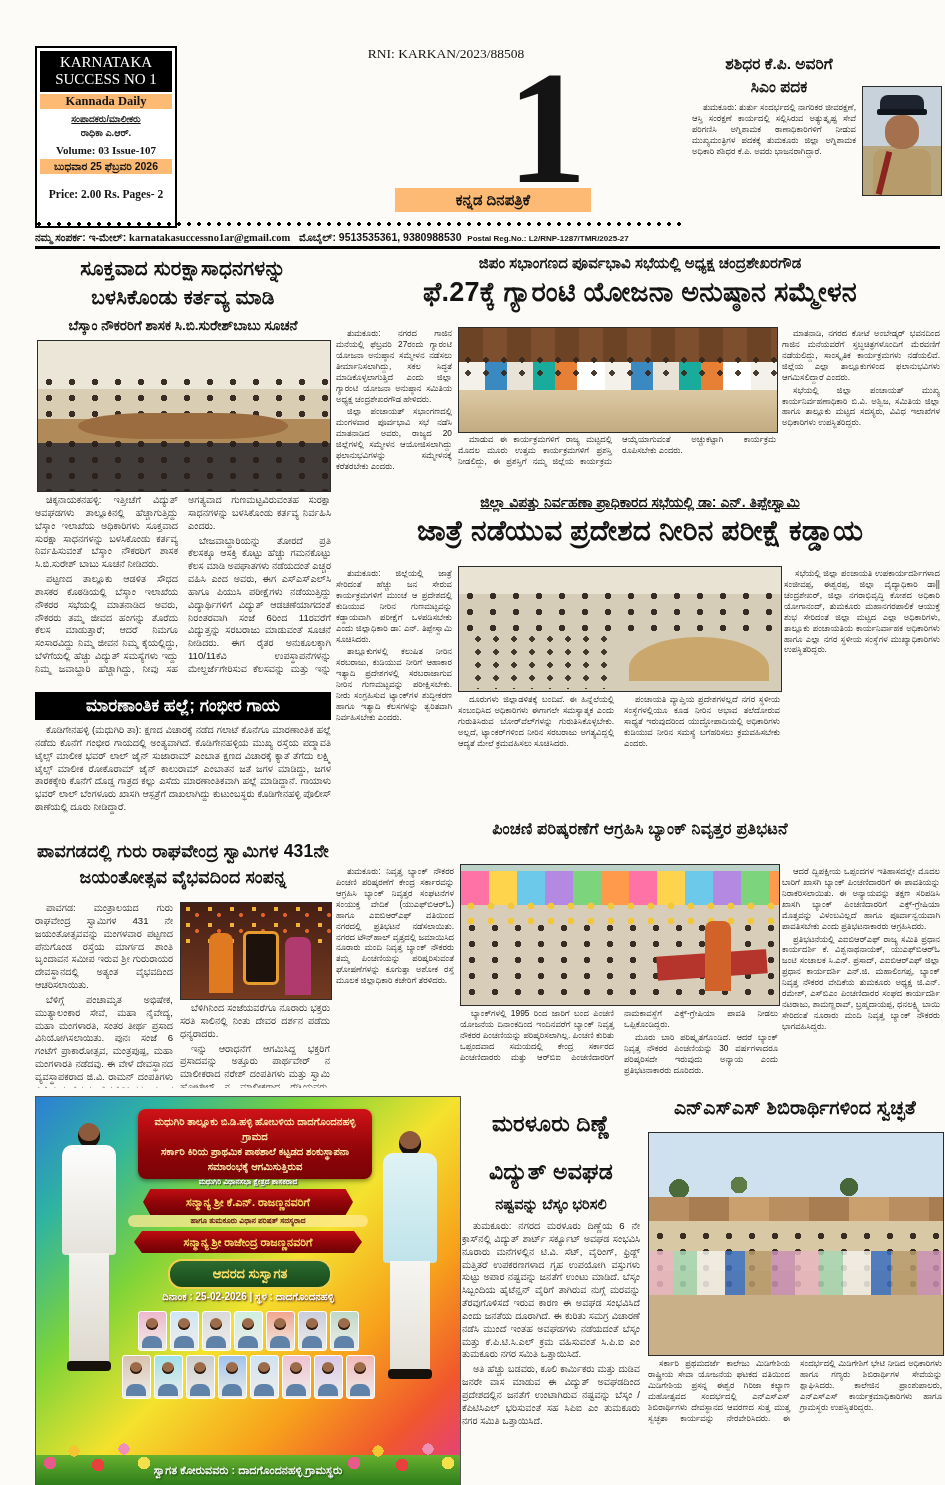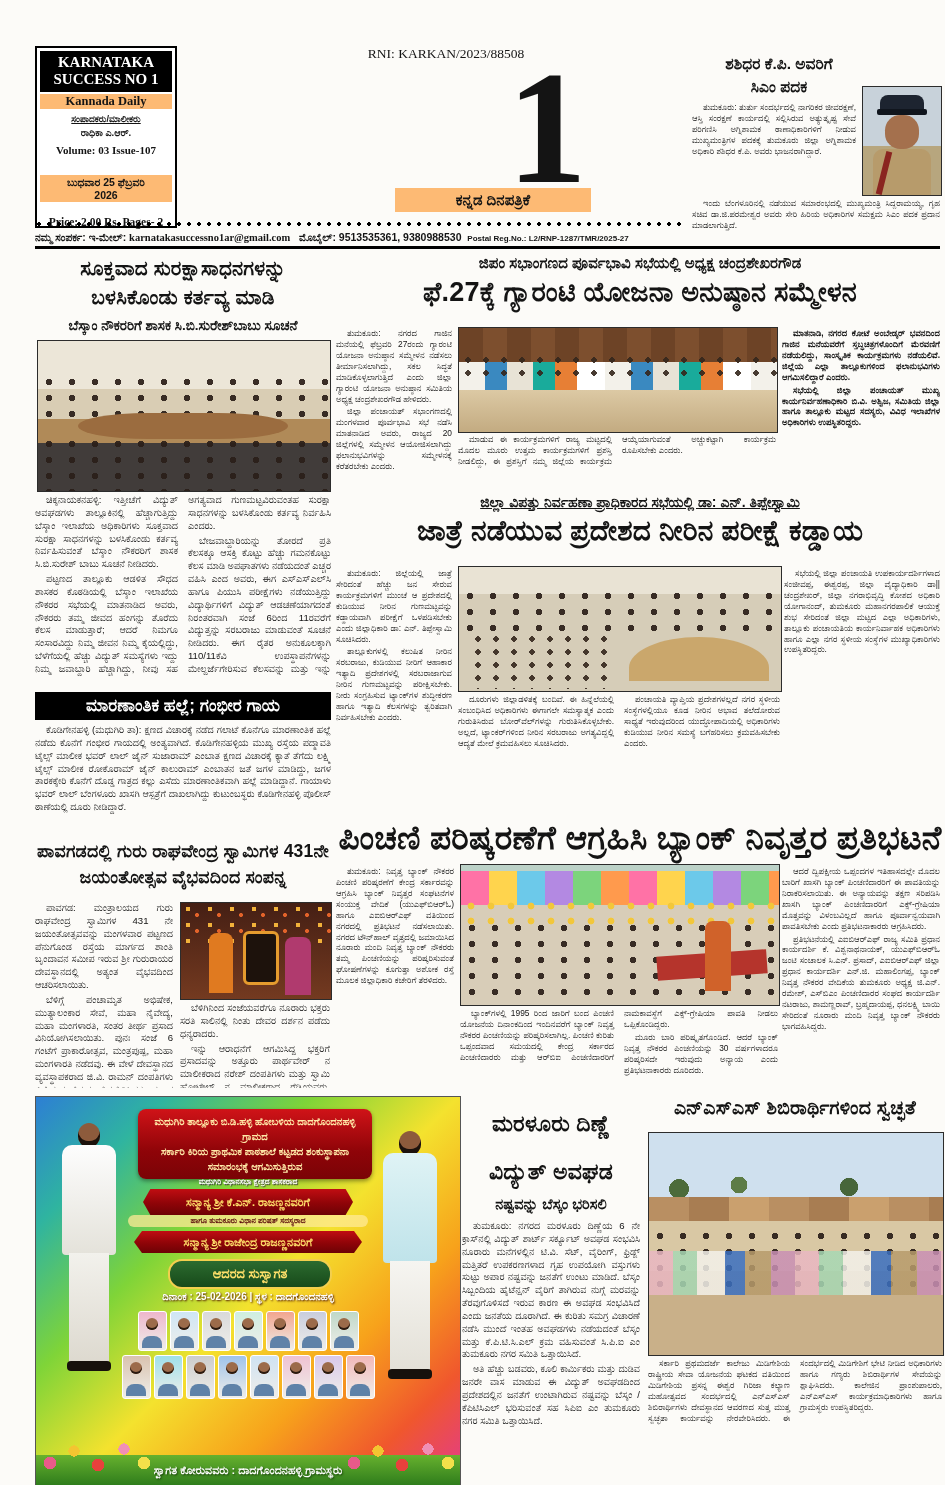--- a/index.html
+++ b/index.html
@@ -11,21 +11,21 @@
   p{margin:0 0 2px 0;text-indent:11px;}
   .bodytxt{font-size:9.6px;line-height:1.34;overflow:hidden;}
   .small{font-size:8.4px;line-height:1.3;}
   .cols2{column-count:2;column-gap:10px;}
   .kick{font-weight:800;}
   .hl{font-weight:900;letter-spacing:.2px;line-height:1.08;}
   .rule{background:#000;}
   
   .infobox{border:2px solid #000;background:#fff;padding:3px;box-sizing:border-box;}
   .blackbar{background:#000;color:#fff;font-family:"Liberation Serif","DejaVu Serif",serif;
-            font-weight:700;font-size:15px;line-height:1.15;text-align:center;padding:3px 0;}
+            font-weight:400;font-size:15px;line-height:1.15;text-align:center;padding:3px 0;}
   .graybar{background:#fdba74;font-weight:700;text-align:center;}
   .masttitle{font-weight:900;line-height:.98;letter-spacing:1px;
              text-shadow:2px 2px 0 #fff,3px 3px 0 #777;}
   .bignum{font-weight:900;font-family:"Liberation Serif","DejaVu Serif",serif;}
   .dots{background-image:radial-gradient(circle 2.1px at 4px 4px,#000 97%,transparent);
         background-size:10px 8px;height:8px;}
   
   .ph{position:absolute;border:1px solid #2c2c2c;overflow:hidden;background:#d8d2c4;}
   .ph>div{position:absolute;}
   .heads{background-image:radial-gradient(circle 5.5px at 11px 7px,rgba(42,30,24,.92) 62%,transparent 64%);
@@ -72,21 +72,21 @@
 
   <div class="abs infobox" style="left:35px;top:46px;width:142px;height:182px;">
     <div class="blackbar">
       <div>KARNATAKA</div>
       <div>SUCCESS NO 1</div>
     </div>
     <div class="graybar" style="font-family:'Liberation Serif','DejaVu Serif',serif;font-size:12.5px;margin-top:2px;">Kannada Daily</div>
     <div class="ctr" style="font-size:9px;font-weight:700;text-decoration:underline;margin-top:5px;">ಸಂಪಾದಕರು/ಮಾಲೀಕರು</div>
     <div class="ctr" style="font-size:9.5px;font-weight:700;margin-top:2px;">ರಾಧಿಕಾ ಎ.ಆರ್.</div>
     <div class="ctr" style="font-family:'Liberation Serif','DejaVu Serif',serif;font-size:11px;font-weight:700;margin-top:5px;">Volume: 03  Issue-107</div>
-    <div class="graybar" style="font-size:10.5px;margin-top:19px;padding:1px 16px;">ಬುಧವಾರ 25 ಫೆಬ್ರವರಿ 2026</div>
+    <div class="graybar" style="font-size:10.5px;margin-top:3px;padding:1px 4px;">ಬುಧವಾರ 25 ಫೆಬ್ರವರಿ 2026</div>
     <div class="ctr" style="font-family:'Liberation Serif','DejaVu Serif',serif;font-size:11.5px;font-weight:700;margin-top:14px;">Price:  2.00 Rs.   Pages- 2</div>
   </div>
 
   <div class="abs ctr" style="left:276px;top:46px;width:340px;font-family:'Liberation Serif','DejaVu Serif',serif;font-weight:400;font-size:13.5px;">RNI: KARKAN/2023/88508</div>
 
   <div class="abs bignum" style="left:492px;top:48px;width:110px;font-size:160px;line-height:1;text-align:center;">1</div>
 
   <div class="abs graybar" style="left:395px;top:188px;width:196px;font-size:15px;padding:3px 0;">ಕನ್ನಡ ದಿನಪತ್ರಿಕೆ</div>
 
   <div class="abs ctr" style="left:694px;top:52px;width:170px;font-weight:900;font-size:15.5px;line-height:1.5;">
@@ -95,23 +95,20 @@
   </div>
   <div class="ph" style="left:862px;top:86px;width:78px;height:108px;background:linear-gradient(180deg,#c8d2da 0 55%,#b7a67e 55% 100%);">
     <div style="left:17px;top:8px;width:44px;height:16px;background:#1d2430;border-radius:8px 8px 2px 2px;"></div>
     <div style="left:14px;top:22px;width:50px;height:6px;background:#10151d;border-radius:2px;"></div>
     <div style="left:22px;top:28px;width:34px;height:34px;background:#a4704d;border-radius:45%;"></div>
     <div style="left:10px;top:62px;width:58px;height:46px;background:#b79b6b;border-radius:10px 10px 0 0;"></div>
     <div style="left:18px;top:64px;width:6px;height:44px;background:#8a2520;transform:rotate(14deg);"></div>
   </div>
   <div class="abs bodytxt small jst" style="left:692px;top:102px;width:164px;height:96px;">
     <p>ತುಮಕೂರು: ತುರ್ತು ಸಂದರ್ಭದಲ್ಲಿ ನಾಗರಿಕರ ಜೀವರಕ್ಷಣೆ, ಆಸ್ತಿ ಸಂರಕ್ಷಣೆ ಕಾರ್ಯದಲ್ಲಿ ಸಲ್ಲಿಸಿರುವ ಅತ್ಯುತ್ಕೃಷ್ಟ ಸೇವೆ ಪರಿಗಣಿಸಿ ಅಗ್ನಿಶಾಮಕ ಠಾಣಾಧಿಕಾರಿಗಳಿಗೆ ನೀಡುವ ಮುಖ್ಯಮಂತ್ರಿಗಳ ಪದಕಕ್ಕೆ ತುಮಕೂರು ಜಿಲ್ಲಾ ಅಗ್ನಿಶಾಮಕ ಅಧಿಕಾರಿ ಶಶಿಧರ ಕೆ.ಪಿ. ಅವರು ಭಾಜನರಾಗಿದ್ದಾರೆ.</p>
-  </div>
-  <div class="abs bodytxt small jst" style="left:692px;top:198px;width:248px;height:46px;">
-    <p>ಇಂದು ಬೆಂಗಳೂರಿನಲ್ಲಿ ನಡೆಯುವ ಸಮಾರಂಭದಲ್ಲಿ ಮುಖ್ಯಮಂತ್ರಿ ಸಿದ್ದರಾಮಯ್ಯ, ಗೃಹ ಸಚಿವ ಡಾ.ಜಿ.ಪರಮೇಶ್ವರ ಅವರು ಸೇರಿ ಹಿರಿಯ ಅಧಿಕಾರಿಗಳ ಸಮಕ್ಷಮ ಸಿಎಂ ಪದಕ ಪ್ರದಾನ ಮಾಡಲಾಗುತ್ತಿದೆ.</p>
   </div>
 
   <div class="abs dots" style="left:35px;top:220px;width:650px;"></div>
   <div class="abs" style="left:35px;top:231px;width:650px;font-size:10.5px;font-weight:700;white-space:nowrap;">
     <span>ನಮ್ಮ ಸಂಪರ್ಕ:  ಇ-ಮೇಲ್:</span>
     <span style="font-family:'Liberation Serif','DejaVu Serif',serif;">karnatakasuccessno1ar@gmail.com</span>
     &nbsp;&nbsp;<span>ಮೊಬೈಲ್:</span>
     <span>9513535361, 9380988530</span>
     &nbsp;<span style="font-size:8px;">Postal Reg.No.: L2/RNP-1287/TMR/2025-27</span>
   </div>
@@ -159,21 +156,21 @@
     <p>ಜಿಲ್ಲಾ ಪಂಚಾಯತ್ ಸಭಾಂಗಣದಲ್ಲಿ ಮಂಗಳವಾರ ಪೂರ್ವಭಾವಿ ಸಭೆ ನಡೆಸಿ ಮಾತನಾಡಿದ ಅವರು, ರಾಜ್ಯದ 20 ಜಿಲ್ಲೆಗಳಲ್ಲಿ ಸಮ್ಮೇಳನ ಆಯೋಜಿಸಲಾಗಿದ್ದು ಫಲಾನುಭವಿಗಳನ್ನು ಸಮ್ಮೇಳನಕ್ಕೆ ಕರೆತರಬೇಕು ಎಂದರು.</p>
   </div>
   <div class="ph" style="left:458px;top:327px;width:318px;height:104px;background:repeating-linear-gradient(90deg,#6d4326 0 24px,#7d4f2e 24px 48px);">
     <div style="left:0;top:34px;width:100%;height:28px;" class="shirts"></div>
     <div style="left:0;top:26px;width:100%;height:22px;" class="heads2"></div>
     <div style="left:0;top:62px;width:100%;height:42px;background:linear-gradient(180deg,#dcc9a4,#c3ab81);"></div>
   </div>
   <div class="abs bodytxt jst small cols2" style="left:458px;top:434px;width:318px;height:56px;">
     <p>ಮಾಡುವ ಈ ಕಾರ್ಯಕ್ರಮಗಳಿಗೆ ರಾಜ್ಯ ಮಟ್ಟದಲ್ಲಿ ಮೊದಲ ಮೂರು ಉತ್ತಮ ಕಾರ್ಯಕ್ರಮಗಳಿಗೆ ಪ್ರಶಸ್ತಿ ನೀಡಲಿದ್ದು, ಈ ಪ್ರಶಸ್ತಿಗೆ ನಮ್ಮ ಜಿಲ್ಲೆಯ ಕಾರ್ಯಕ್ರಮ ಆಯ್ಕೆಯಾಗುವಂತೆ ಅಚ್ಚುಕಟ್ಟಾಗಿ ಕಾರ್ಯಕ್ರಮ ರೂಪಿಸಬೇಕು ಎಂದರು.</p>
   </div>
-  <div class="abs bodytxt jst small" style="left:782px;top:328px;width:158px;height:162px;font-weight:bold;">
+  <div class="abs bodytxt jst small" style="left:782px;top:328px;width:158px;height:162px;">
     <p>ಮಾತನಾಡಿ, ನಗರದ ಕೋಟೆ ಅಂಬೇಡ್ಕರ್ ಭವನದಿಂದ ಗಾಜಿನ ಮನೆಯವರೆಗೆ ಸ್ತಬ್ಧಚಿತ್ರಗಳೊಂದಿಗೆ ಮೆರವಣಿಗೆ ನಡೆಯಲಿದ್ದು, ಸಾಂಸ್ಕೃತಿಕ ಕಾರ್ಯಕ್ರಮಗಳು ನಡೆಯಲಿವೆ. ಜಿಲ್ಲೆಯ ಎಲ್ಲಾ ತಾಲ್ಲೂಕುಗಳಿಂದ ಫಲಾನುಭವಿಗಳು ಆಗಮಿಸಲಿದ್ದಾರೆ ಎಂದರು.</p>
     <p>ಸಭೆಯಲ್ಲಿ ಜಿಲ್ಲಾ ಪಂಚಾಯತ್ ಮುಖ್ಯ ಕಾರ್ಯನಿರ್ವಹಣಾಧಿಕಾರಿ ಬಿ.ವಿ. ಅಶ್ವಿಜ, ಸಮಿತಿಯ ಜಿಲ್ಲಾ ಹಾಗೂ ತಾಲ್ಲೂಕು ಮಟ್ಟದ ಸದಸ್ಯರು, ವಿವಿಧ ಇಲಾಖೆಗಳ ಅಧಿಕಾರಿಗಳು ಉಪಸ್ಥಿತರಿದ್ದರು.</p>
   </div>
 
   <div class="abs kick ctr" style="left:340px;top:494px;width:600px;font-size:14px;text-decoration:underline;">ಜಿಲ್ಲಾ ವಿಪತ್ತು ನಿರ್ವಹಣಾ ಪ್ರಾಧಿಕಾರದ ಸಭೆಯಲ್ಲಿ ಡಾ: ಎನ್. ತಿಪ್ಪೇಸ್ವಾಮಿ</div>
   <div class="abs hl ctr" style="left:335px;top:516px;width:610px;font-size:28px;">ಜಾತ್ರೆ ನಡೆಯುವ ಪ್ರದೇಶದ ನೀರಿನ ಪರೀಕ್ಷೆ ಕಡ್ಡಾಯ</div>
   <div class="abs bodytxt jst small" style="left:336px;top:568px;width:116px;height:248px;">
     <p>ತುಮಕೂರು: ಜಿಲ್ಲೆಯಲ್ಲಿ ಜಾತ್ರೆ ಸೇರಿದಂತೆ ಹೆಚ್ಚು ಜನ ಸೇರುವ ಕಾರ್ಯಕ್ರಮಗಳಿಗೆ ಮುಂಚೆ ಆ ಪ್ರದೇಶದಲ್ಲಿ ಕುಡಿಯುವ ನೀರಿನ ಗುಣಮಟ್ಟವನ್ನು ಕಡ್ಡಾಯವಾಗಿ ಪರೀಕ್ಷೆಗೆ ಒಳಪಡಿಸಬೇಕು ಎಂದು ಜಿಲ್ಲಾಧಿಕಾರಿ ಡಾ: ಎನ್. ತಿಪ್ಪೇಸ್ವಾಮಿ ಸೂಚಿಸಿದರು.</p>
     <p>ತಾಲ್ಲೂಕುಗಳಲ್ಲಿ ಕಲುಷಿತ ನೀರಿನ ಸರಬರಾಜು, ಕುಡಿಯುವ ನೀರಿಗೆ ಆಹಾಕಾರ ಇತ್ಯಾದಿ ಪ್ರದೇಶಗಳಲ್ಲಿ ಸರಬರಾಜಾಗುವ ನೀರಿನ ಗುಣಮಟ್ಟವನ್ನು ಪರೀಕ್ಷಿಸಬೇಕು. ನೀರು ಸಂಗ್ರಹಿಸುವ ಟ್ಯಾಂಕ್‌ಗಳ ಶುದ್ಧೀಕರಣ ಹಾಗೂ ಇತ್ಯಾದಿ ಕೆಲಸಗಳನ್ನು ತ್ವರಿತವಾಗಿ ನಿರ್ವಹಿಸಬೇಕು ಎಂದರು.</p>
   </div>
@@ -183,21 +180,21 @@
     <div style="left:10px;top:66px;width:150px;height:56px;" class="heads2"></div>
   </div>
   <div class="abs bodytxt jst small cols2" style="left:458px;top:694px;width:322px;height:122px;">
     <p>ದೂರುಗಳು ಜಿಲ್ಲಾಡಳಿತಕ್ಕೆ ಬಂದಿವೆ. ಈ ಹಿನ್ನೆಲೆಯಲ್ಲಿ ಸಂಬಂಧಿಸಿದ ಅಧಿಕಾರಿಗಳು ಈಗಾಗಲೇ ಸಮಸ್ಯಾತ್ಮಕ ಎಂದು ಗುರುತಿಸಿರುವ ಬೋರ್‌ವೆಲ್‌ಗಳನ್ನು ಗುರುತಿಸಿಕೊಳ್ಳಬೇಕು. ಅಲ್ಲದೆ, ಟ್ಯಾಂಕರ್‌ಗಳಿಂದ ನೀರಿನ ಸರಬರಾಜು ಅಗತ್ಯವಿದ್ದಲ್ಲಿ ಆದ್ಯತೆ ಮೇಲೆ ಕ್ರಮವಹಿಸಲು ಸೂಚಿಸಿದರು.</p>
     <p>ಪಂಚಾಯತಿ ವ್ಯಾಪ್ತಿಯ ಪ್ರದೇಶಗಳಲ್ಲದೆ ನಗರ ಸ್ಥಳೀಯ ಸಂಸ್ಥೆಗಳಲ್ಲಿಯೂ ಕೂಡ ನೀರಿನ ಅಭಾವ ತಲೆದೋರುವ ಸಾಧ್ಯತೆ ಇರುವುದರಿಂದ ಯುದ್ಧೋಪಾದಿಯಲ್ಲಿ ಅಧಿಕಾರಿಗಳು ಕುಡಿಯುವ ನೀರಿನ ಸಮಸ್ಯೆ ಬಗೆಹರಿಸಲು ಕ್ರಮವಹಿಸಬೇಕು ಎಂದರು.</p>
   </div>
   <div class="abs bodytxt jst small" style="left:784px;top:568px;width:156px;height:248px;">
     <p>ಸಭೆಯಲ್ಲಿ ಜಿಲ್ಲಾ ಪಂಚಾಯತಿ ಉಪಕಾರ್ಯದರ್ಶಿಗಳಾದ ಸಂಜೀವಪ್ಪ, ಈಶ್ವರಪ್ಪ, ಜಿಲ್ಲಾ ವೈದ್ಯಾಧಿಕಾರಿ ಡಾ|| ಚಂದ್ರಶೇಖರ್, ಜಿಲ್ಲಾ ನಗರಾಭಿವೃದ್ಧಿ ಕೋಶದ ಅಧಿಕಾರಿ ಯೋಗಾನಂದ್, ತುಮಕೂರು ಮಹಾನಗರಪಾಲಿಕೆ ಆಯುಕ್ತೆ ಶುಭ ಸೇರಿದಂತೆ ಜಿಲ್ಲಾ ಮಟ್ಟದ ಎಲ್ಲಾ ಅಧಿಕಾರಿಗಳು, ತಾಲ್ಲೂಕು ಪಂಚಾಯತಿಯ ಕಾರ್ಯನಿರ್ವಾಹಕ ಅಧಿಕಾರಿಗಳು ಹಾಗೂ ಎಲ್ಲಾ ನಗರ ಸ್ಥಳೀಯ ಸಂಸ್ಥೆಗಳ ಮುಖ್ಯಾಧಿಕಾರಿಗಳು ಉಪಸ್ಥಿತರಿದ್ದರು.</p>
   </div>
 
-  <div class="abs hl ctr" style="left:335px;top:820px;width:610px;font-size:33px;">ಪಿಂಚಣಿ ಪರಿಷ್ಕರಣೆಗೆ ಆಗ್ರಹಿಸಿ ಬ್ಯಾಂಕ್ ನಿವೃತ್ತರ ಪ್ರತಿಭಟನೆ</div>
+  <div class="abs hl ctr" style="left:335px;top:820px;width:610px;font-size:16px;">ಪಿಂಚಣಿ ಪರಿಷ್ಕರಣೆಗೆ ಆಗ್ರಹಿಸಿ ಬ್ಯಾಂಕ್ ನಿವೃತ್ತರ ಪ್ರತಿಭಟನೆ</div>
   <div class="abs bodytxt jst small" style="left:336px;top:866px;width:118px;height:224px;">
     <p>ತುಮಕೂರು: ನಿವೃತ್ತ ಬ್ಯಾಂಕ್ ನೌಕರರ ಪಿಂಚಣಿ ಪರಿಷ್ಕರಣೆಗೆ ಕೇಂದ್ರ ಸರ್ಕಾರವನ್ನು ಆಗ್ರಹಿಸಿ ಬ್ಯಾಂಕ್ ನಿವೃತ್ತರ ಸಂಘಟನೆಗಳ ಸಂಯುಕ್ತ ವೇದಿಕೆ (ಯುಎಫ್‌ಬಿಆರ್‌ಓ) ಹಾಗೂ ಎಐಬಿಆರ್‌ಎಫ್ ವತಿಯಿಂದ ನಗರದಲ್ಲಿ ಪ್ರತಿಭಟನೆ ನಡೆಸಲಾಯಿತು. ನಗರದ ಟೌನ್‌ಹಾಲ್ ವೃತ್ತದಲ್ಲಿ ಜಮಾಯಿಸಿದ ನೂರಾರು ಮಂದಿ ನಿವೃತ್ತ ಬ್ಯಾಂಕ್ ನೌಕರರು ತಮ್ಮ ಪಿಂಚಣಿಯನ್ನು ಪರಿಷ್ಕರಿಸುವಂತೆ ಘೋಷಣೆಗಳನ್ನು ಕೂಗುತ್ತಾ ಅಶೋಕ ರಸ್ತೆ ಮೂಲಕ ಜಿಲ್ಲಾಧಿಕಾರಿ ಕಚೇರಿಗೆ ತೆರಳಿದರು.</p>
   </div>
   <div class="ph" style="left:460px;top:864px;width:318px;height:140px;background:linear-gradient(180deg,#bcd2c8 0 14%,#d8cdb8 14% 100%);">
     <div style="left:0;top:6px;width:100%;height:34px;" class="placards"></div>
     <div style="left:0;top:34px;width:100%;height:30px;background-image:radial-gradient(circle 5px at 10px 7px,#f2c73a 70%,transparent 71%);background-size:20px 15px;"></div>
     <div style="left:0;top:56px;width:100%;height:84px;" class="heads"></div>
     <div style="left:196px;top:88px;width:110px;height:24px;background:#b5342c;transform:rotate(-4deg);"></div>
     <div style="left:244px;top:56px;width:26px;height:70px;background:#d0622a;border-radius:8px 8px 0 0;"></div>
   </div>

